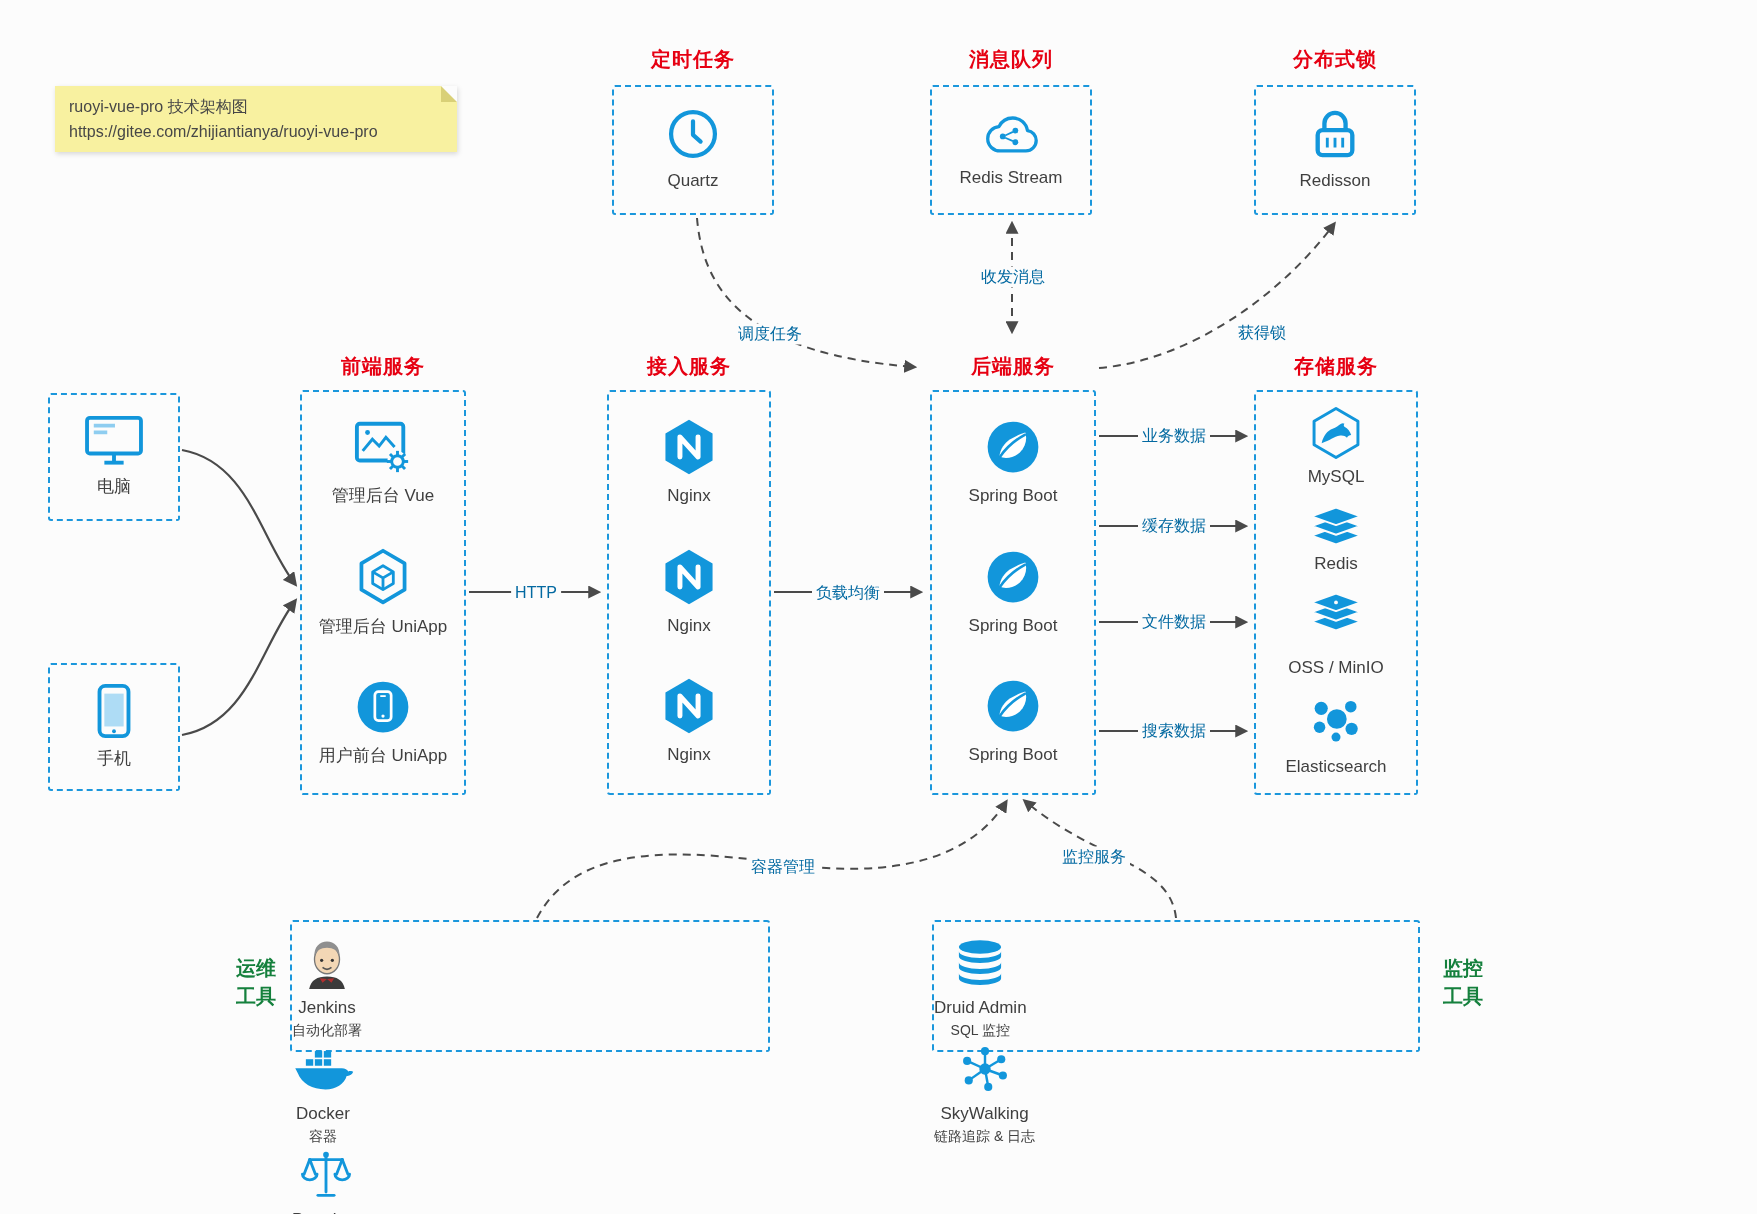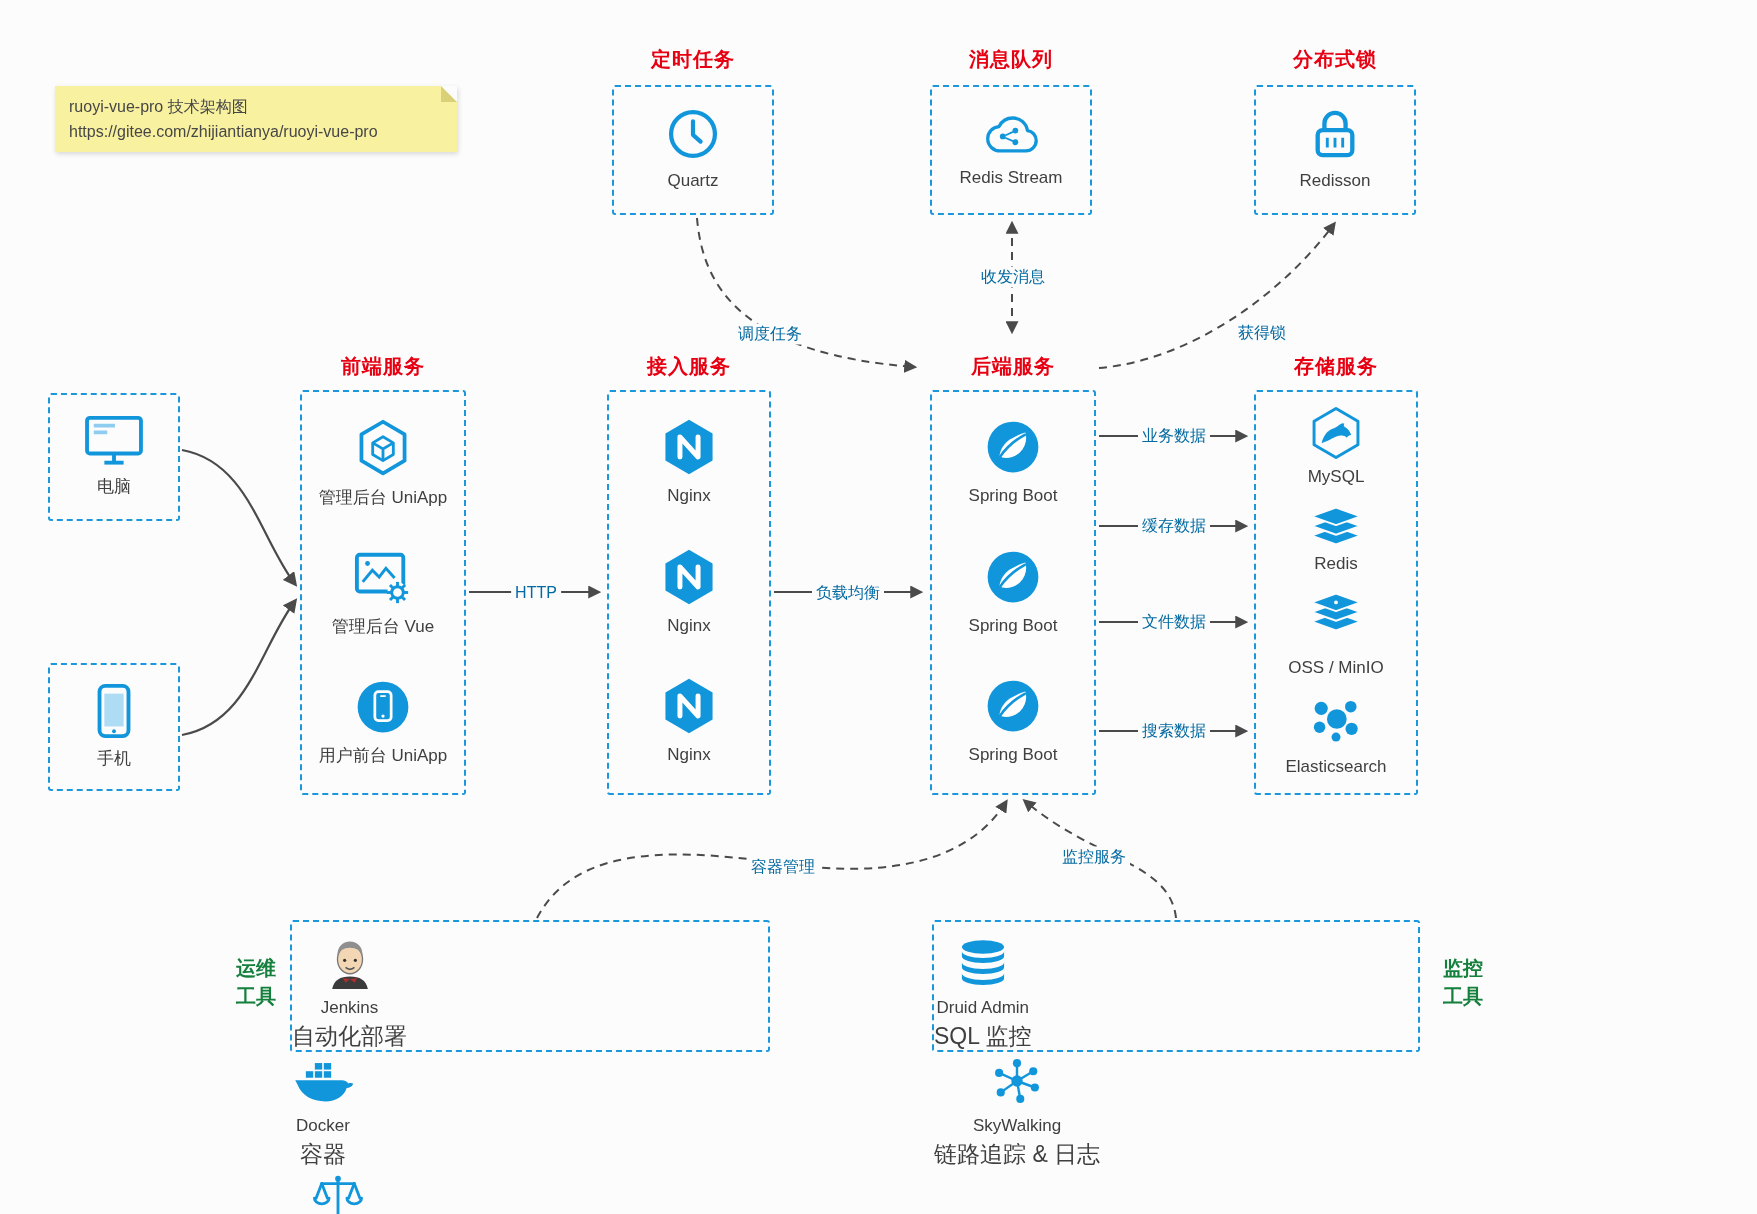--- a/index.html
+++ b/index.html
@@ -10,21 +10,21 @@
   .arrows { position:absolute; inset:0; z-index:1; pointer-events:none; }
 
   .dash-box { position:absolute; border:2px dashed #1b97dc; border-radius:3px; z-index:2; }
   .vcol { display:flex; flex-direction:column; justify-content:space-around; align-items:center; padding:6px 0; }
   .hrow { display:flex; flex-direction:column; justify-content:space-around; align-items:flex-start; padding-top:12px; }
 
   .node { display:flex; flex-direction:column; align-items:center; gap:9px; }
   .bnode { display:flex; flex-direction:column; align-items:center; gap:1px; }
   .icon-wrap { height:58px; display:flex; align-items:center; justify-content:center; margin-bottom:4px; }
   .node-lbl { font-size:17px; color:#3f3f3f; white-space:nowrap; line-height:1.35; }
-  .node-sub { font-size:23px; color:#3f3f3f; white-space:nowrap; line-height:1.35; }
+  .node-sub { font-size:14px; color:#3f3f3f; white-space:nowrap; line-height:1.35; }
 
   .gtitle { position:absolute; color:#e60012; font-size:20px; font-weight:bold; text-align:center; letter-spacing:1px; z-index:2; }
   .side-label { position:absolute; color:#15803d; font-size:20px; font-weight:bold; line-height:28px; text-align:center; z-index:2;font-family:Liberation Mono, monospace; }
 
   .edge-label { position:absolute; transform:translate(-50%,-50%); font-size:16px; color:#0369a1; background:#fcfcfc; padding:0 4px; white-space:nowrap; z-index:3; }
 
   .note { position:absolute; left:55px; top:86px; width:402px; height:66px; background:#f8f1a0;
           padding:8px 14px; font-size:16px; color:#474747; line-height:25px;
           box-shadow:1px 2px 5px rgba(0,0,0,.15); z-index:2; }
   .note::after { content:""; position:absolute; top:0; right:0; width:0; height:0;
@@ -123,28 +123,20 @@
         <rect x="8" y="11" width="20" height="34" fill="#aedcf5"></rect>
         <circle cx="18" cy="50" r="2" fill="#1296db"></circle>
       </svg>
       <div class="node-lbl">手机</div>
     </div>
   </div>
 
   <div class="gtitle" style="left:300px;top:353px;width:166px">前端服务</div>
   <div class="dash-box vcol" style="left:300px;top:390px;width:166px;height:405px">
     <div class="node">
-      <svg width="60" height="60" viewBox="0 0 64 64">
-        <path d="M32 4 L55 17.5 V45.5 L32 59 L9 45.5 V17.5 Z" fill="none" stroke="#1296db" stroke-width="4" stroke-linejoin="round"></path>
-        <path d="M32 20 L43 26.5 V39 L32 45.5 L21 39 V26.5 Z" fill="none" stroke="#1296db" stroke-width="3" stroke-linejoin="round"></path>
-        <path d="M21 26.5 L32 33 L43 26.5 M32 33 V45.5" fill="none" stroke="#1296db" stroke-width="3"></path>
-      </svg>
-      <div class="node-lbl">管理后台 UniApp</div>
-    </div>
-    <div class="node">
       <svg width="64" height="58" viewBox="0 0 64 60">
         <rect x="5" y="6" width="48" height="38" rx="3" fill="none" stroke="#1296db" stroke-width="4"></rect>
         <path d="M11 34 L21 22 L28 29 L35 20 L44 30" fill="none" stroke="#1296db" stroke-width="3"></path>
         <circle cx="16" cy="15" r="2.5" fill="#1296db"></circle>
         <g transform="translate(47,45)">
           <circle r="10.5" fill="#fcfcfc"></circle>
           <g stroke="#1296db" stroke-width="3">
             <line x1="0" y1="-11" x2="0" y2="-6"></line>
               <line x1="0" y1="6" x2="0" y2="11"></line>
             <line x1="-11" y1="0" x2="-6" y2="0"></line>
@@ -153,20 +145,28 @@
               <line x1="4.2" y1="4.2" x2="7.8" y2="7.8"></line>
             <line x1="-7.8" y1="7.8" x2="-4.2" y2="4.2"></line>
               <line x1="4.2" y1="-4.2" x2="7.8" y2="-7.8"></line>
           </g>
           <circle r="6" fill="none" stroke="#1296db" stroke-width="3"></circle>
         </g>
       </svg>
       <div class="node-lbl">管理后台 Vue</div>
     </div>
     <div class="node">
+      <svg width="60" height="60" viewBox="0 0 64 64">
+        <path d="M32 4 L55 17.5 V45.5 L32 59 L9 45.5 V17.5 Z" fill="none" stroke="#1296db" stroke-width="4" stroke-linejoin="round"></path>
+        <path d="M32 20 L43 26.5 V39 L32 45.5 L21 39 V26.5 Z" fill="none" stroke="#1296db" stroke-width="3" stroke-linejoin="round"></path>
+        <path d="M21 26.5 L32 33 L43 26.5 M32 33 V45.5" fill="none" stroke="#1296db" stroke-width="3"></path>
+      </svg>
+      <div class="node-lbl">管理后台 UniApp</div>
+    </div>
+    <div class="node">
       <svg width="58" height="58" viewBox="0 0 64 64">
         <circle cx="32" cy="32" r="28" fill="#1296db"></circle>
         <rect x="23" y="15" width="18" height="32" rx="4" fill="none" stroke="#fff" stroke-width="3"></rect>
         <path d="M29 20 H35" stroke="#fff" stroke-width="2"></path>
         <circle cx="32" cy="42" r="1.8" fill="#fff"></circle>
       </svg>
       <div class="node-lbl">用户前台 UniApp</div>
     </div>
   </div>
 

